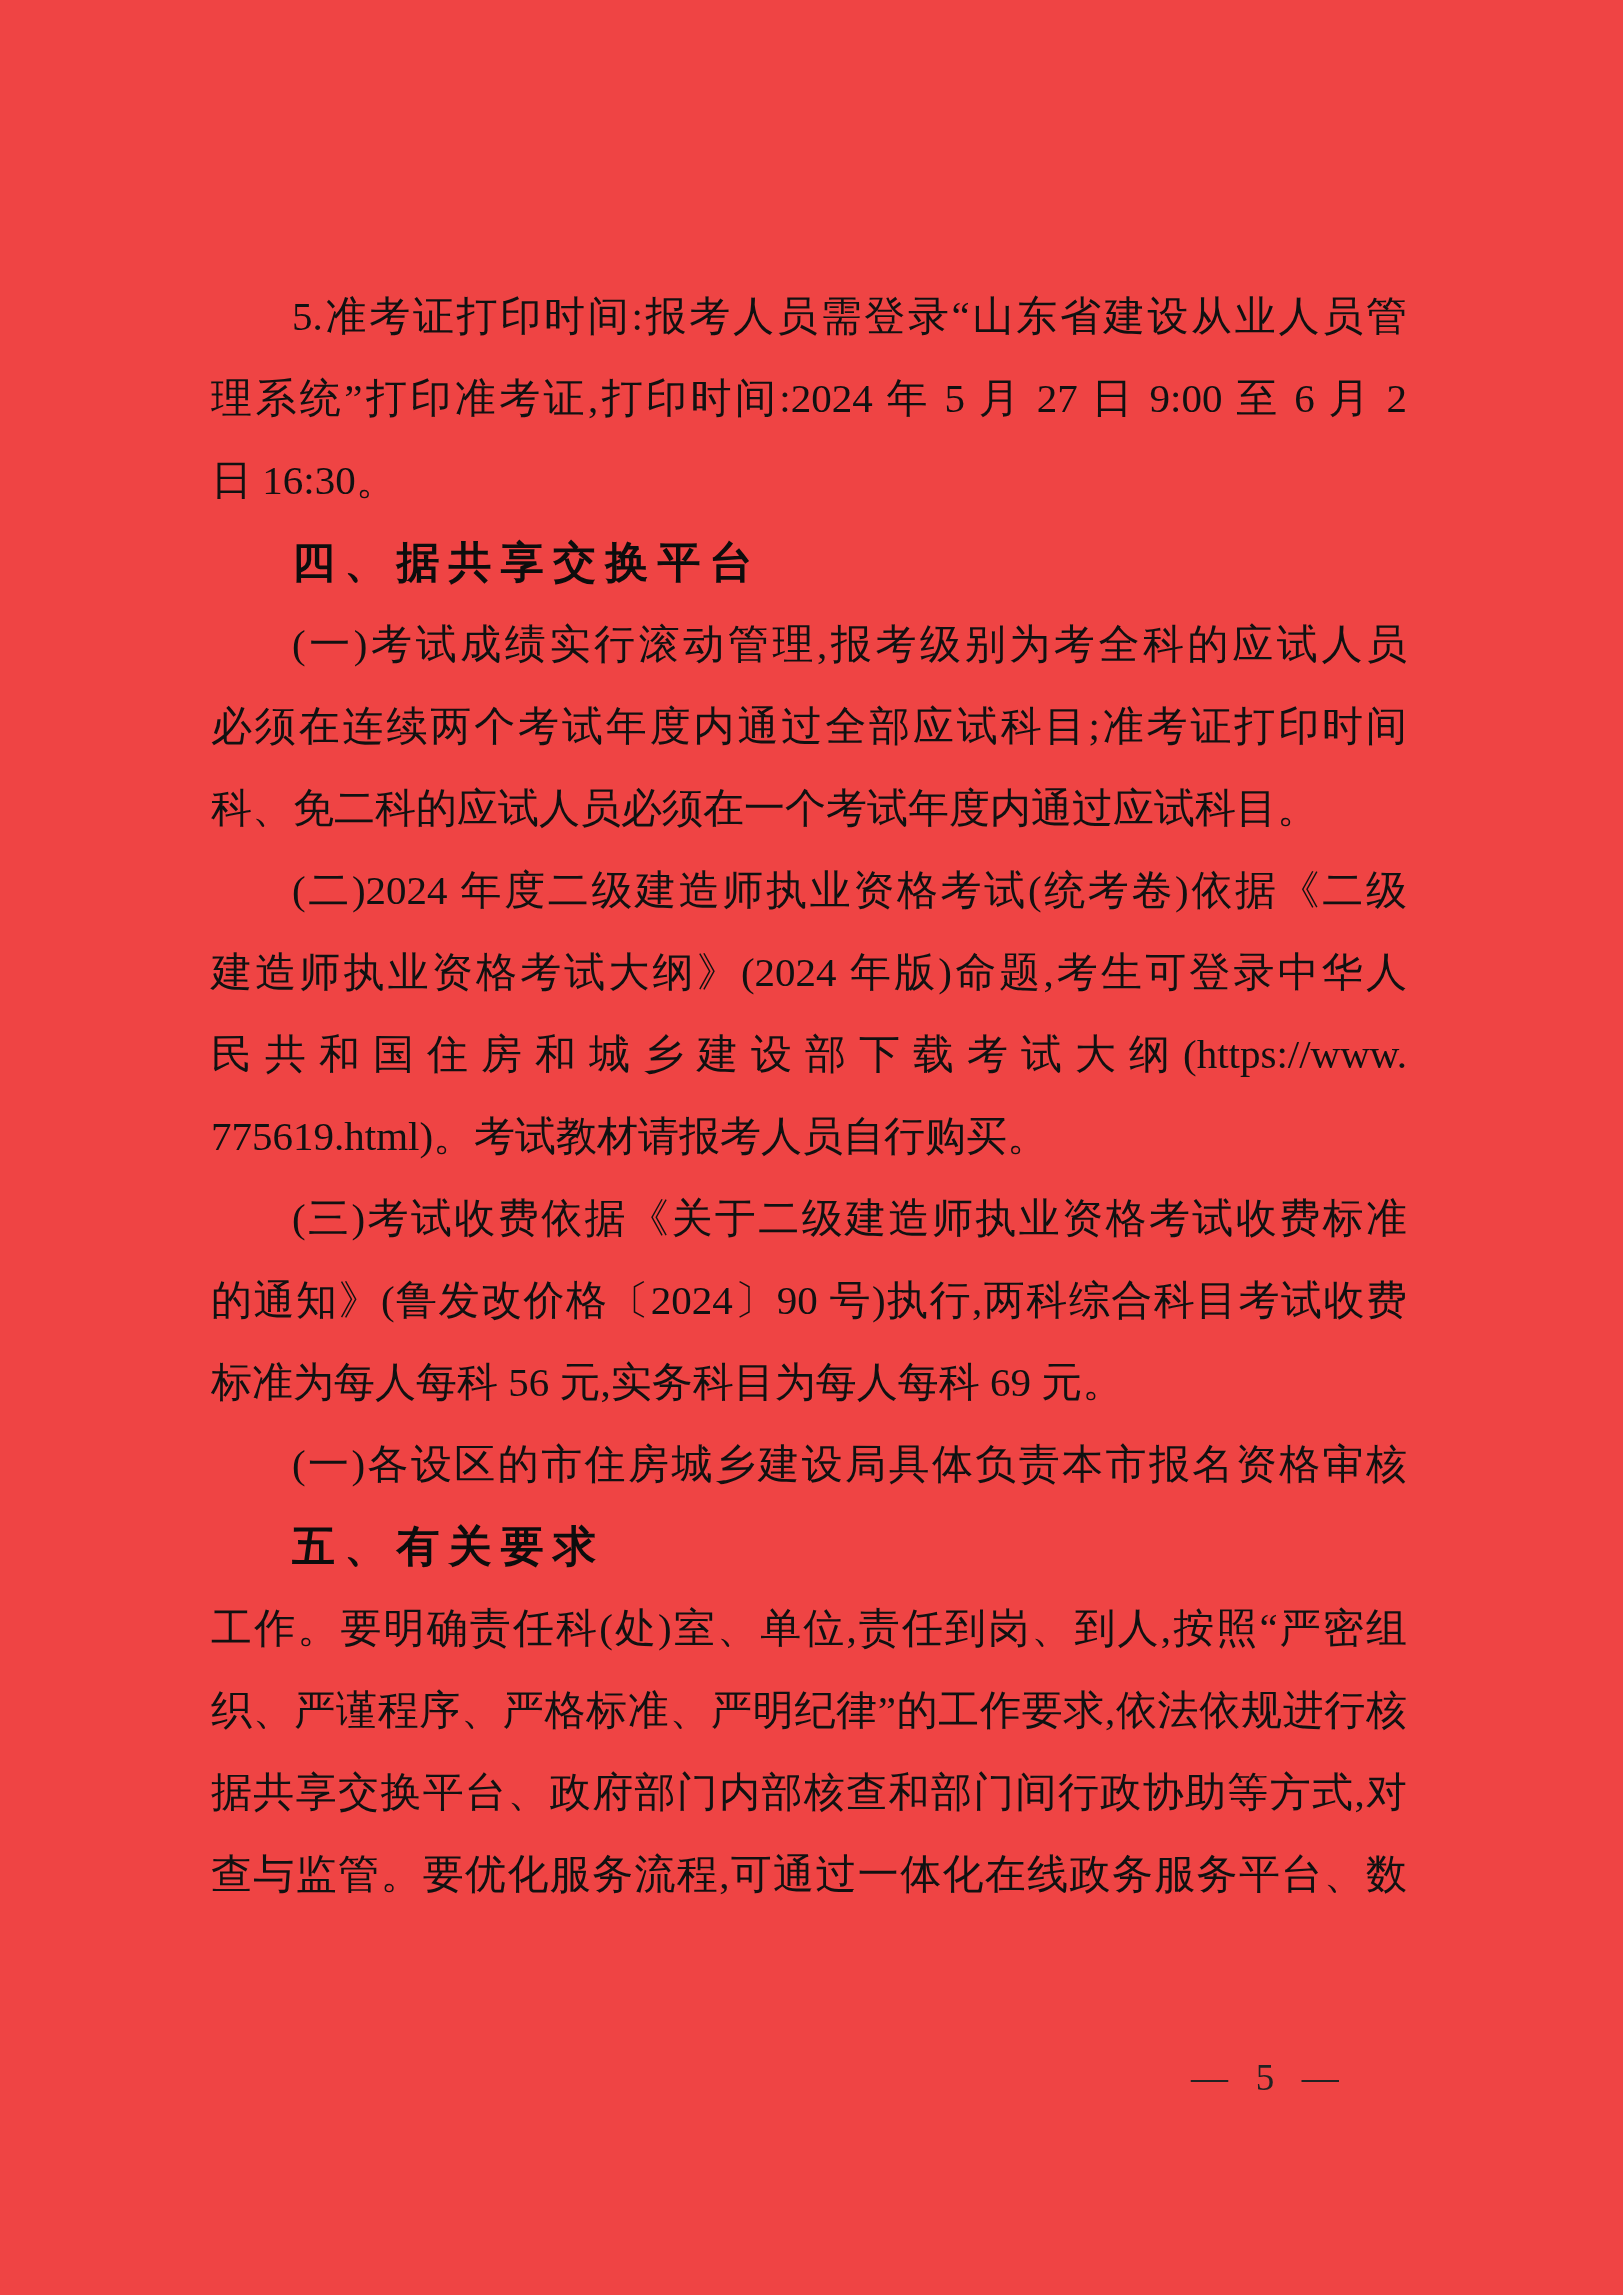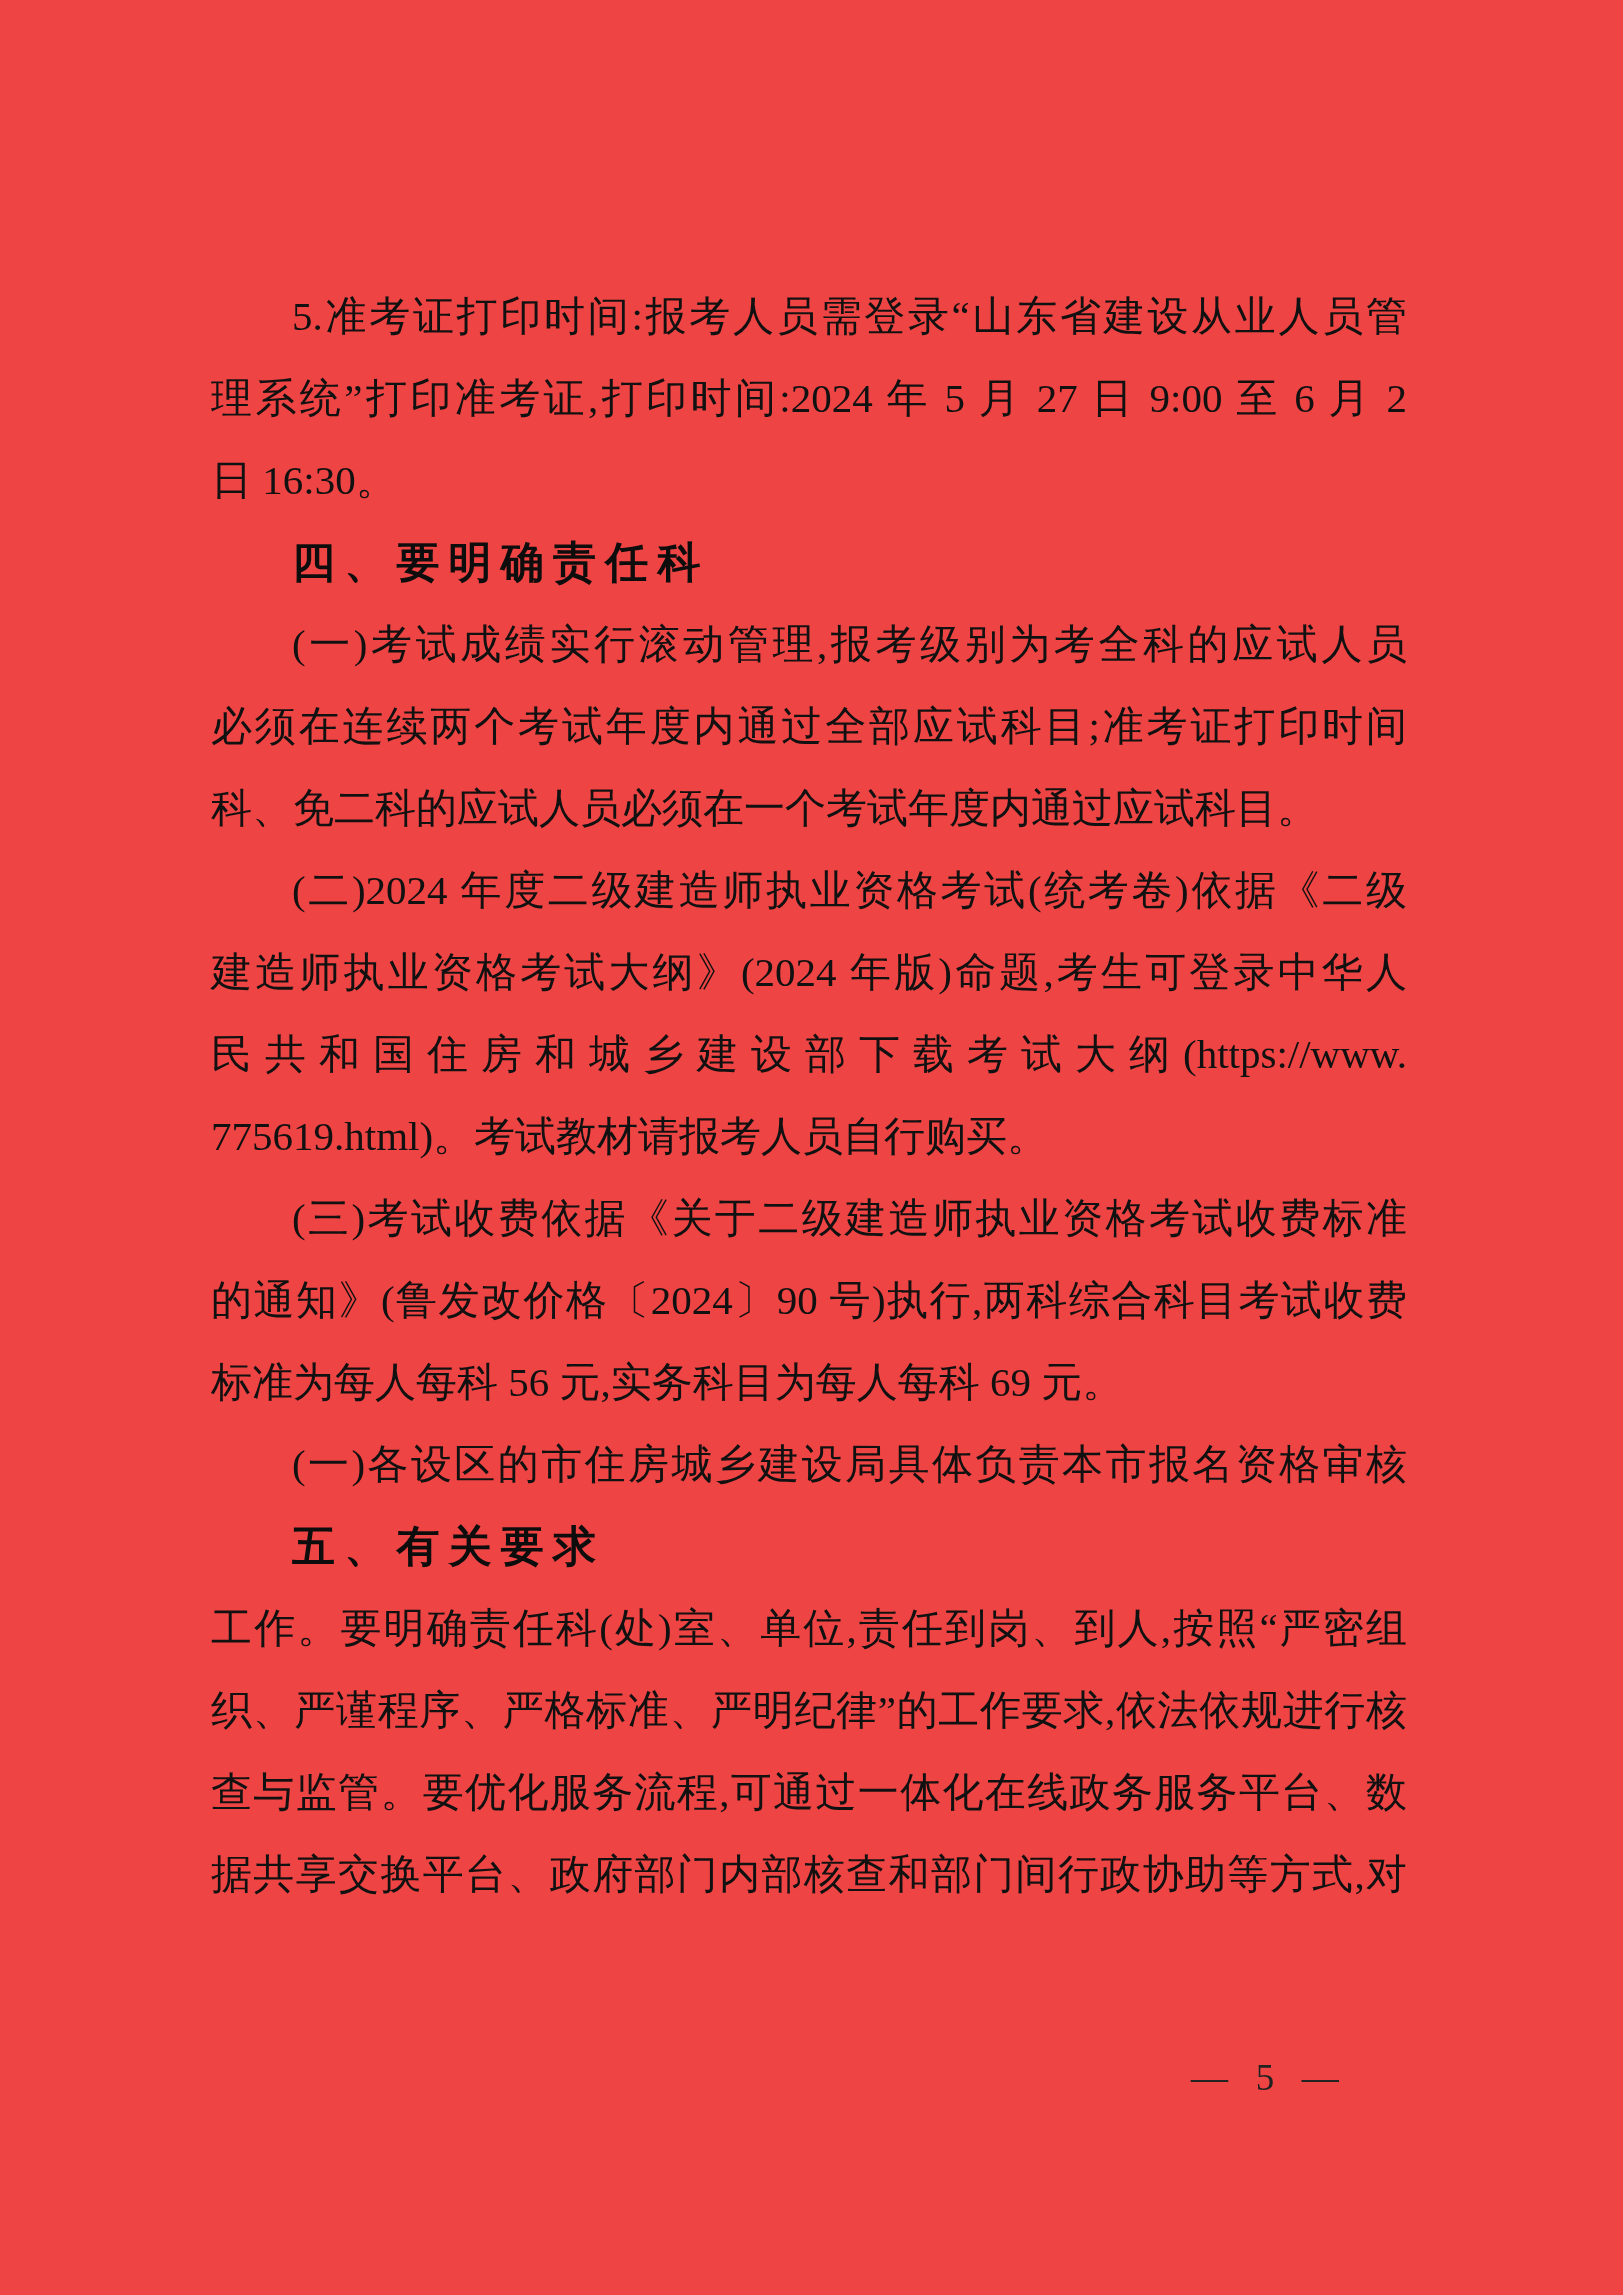--- a/index.html
+++ b/index.html
@@ -67,33 +67,33 @@
   }
 </style>
 </head>
 <body>
 
 <div class="page">
   <div class="content">
     <div class="line fill indent">5.准考证打印时间:报考人员需登录“山东省建设从业人员管</div>
     <div class="line fill">理系统”打印准考证,打印时间:2024 年 5 月 27 日 9:00 至 6 月 2</div>
     <div class="line end">日 16:30。</div>
-    <div class="line heading">四、要明确责任科</div>
+    <div class="line heading">四、据共享交换平台</div>
     <div class="line fill indent">(一)考试成绩实行滚动管理,报考级别为考全科的应试人员</div>
     <div class="line fill">必须在连续两个考试年度内通过全部应试科目;准考证打印时间</div>
     <div class="line end">科、免二科的应试人员必须在一个考试年度内通过应试科目。</div>
     <div class="line fill indent">(二)2024 年度二级建造师执业资格考试(统考卷)依据《二级</div>
     <div class="line fill">建造师执业资格考试大纲》(2024 年版)命题,考生可登录中华人</div>
     <div class="line fill">民共和国住房和城乡建设部下载考试大纲(https://www.</div>
     <div class="line end">775619.html)。考试教材请报考人员自行购买。</div>
     <div class="line fill indent">(三)考试收费依据《关于二级建造师执业资格考试收费标准</div>
     <div class="line fill">的通知》(鲁发改价格〔2024〕90 号)执行,两科综合科目考试收费</div>
     <div class="line end">标准为每人每科 56 元,实务科目为每人每科 69 元。</div>
     <div class="line fill indent">(一)各设区的市住房城乡建设局具体负责本市报名资格审核</div>
     <div class="line heading">五、有关要求</div>
     <div class="line fill">工作。要明确责任科(处)室、单位,责任到岗、到人,按照“严密组</div>
     <div class="line fill">织、严谨程序、严格标准、严明纪律”的工作要求,依法依规进行核</div>
+    <div class="line fill">据共享交换平台、政府部门内部核查和部门间行政协助等方式,对</div>
     <div class="line fill">查与监管。要优化服务流程,可通过一体化在线政务服务平台、数</div>
-    <div class="line fill">据共享交换平台、政府部门内部核查和部门间行政协助等方式,对</div>
   </div>
   <div class="page-number">— 5 —</div>
 </div>
 
 
 </body></html>

